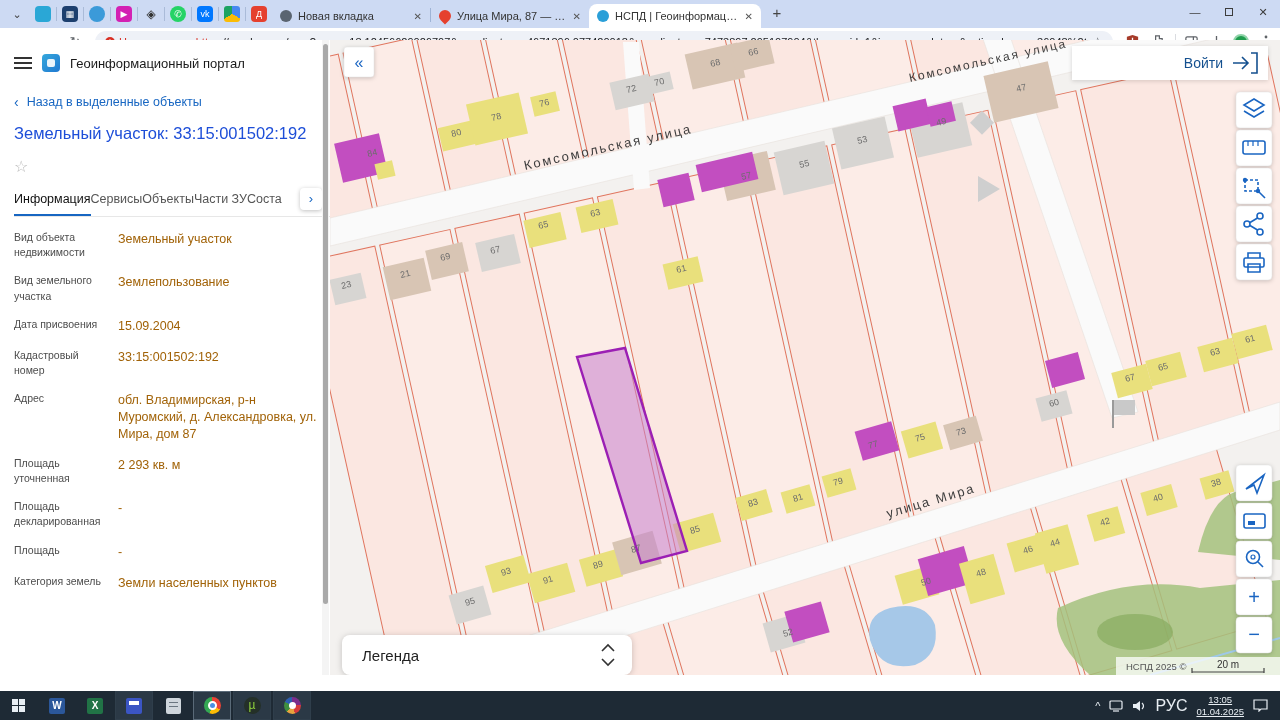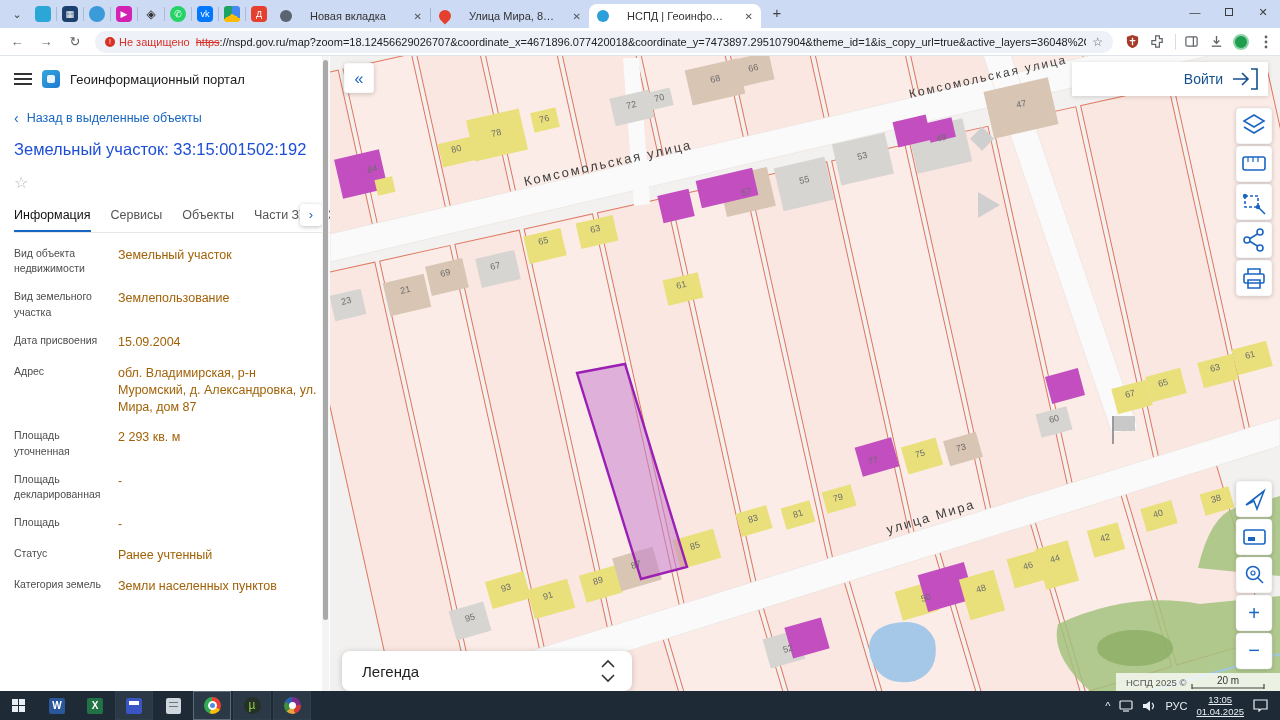--- a/index.html
+++ b/index.html
@@ -4,21 +4,21 @@
 <style>
   * { margin:0; padding:0; box-sizing:border-box; }
   html,body { width:1280px; height:720px; overflow:hidden; font-family:"Liberation Sans",sans-serif; }
   .screen { position:relative; width:1280px; height:720px; background:#fff; }
 
   
   .tabstrip { position:absolute; top:0; left:0; right:0; height:28px; background:#cddaf3; display:flex; align-items:flex-end; }
   .ts-caret { width:22px; height:20px; margin:0 2px 4px 6px; border-radius:50%; text-align:center; font-size:11px; color:#444; line-height:20px; }
   .pin { width:16px; height:16px; margin:0 5px 6px 5px; border-radius:4px; display:flex; align-items:center; justify-content:center; font-size:9px; color:#fff; flex:none; }
   .pinsep { width:1px; height:14px; background:#aabbd8; margin-bottom:7px; }
-  .tab { height:24px; margin-bottom:0; display:flex; align-items:center; gap:18px; padding:0 8px; width:158px; flex:none; font-size:11px; color:#333; border-radius:8px 8px 0 0; position:relative; }
+  .tab { height:24px; margin-bottom:0; display:flex; align-items:center; gap:6px; padding:0 8px; width:158px; flex:none; font-size:11px; color:#333; border-radius:8px 8px 0 0; position:relative; }
   .tab .ttl { flex:1; white-space:nowrap; overflow:hidden; text-overflow:ellipsis; }
   .tab .x { font-size:10px; color:#555; }
   .tab.active { background:#fff; width:172px; }
   .tabsep { width:1px; height:14px; background:#9fb4d6; margin-bottom:6px; }
   .fav { width:12px; height:12px; border-radius:50%; flex:none; }
   .newtab { width:24px; height:24px; font-size:15px; color:#444; text-align:center; line-height:22px; margin:0 0 2px 4px; }
   .winctl { margin-left:auto; display:flex; align-self:flex-start; }
   .winctl span { width:34px; height:24px; display:flex; align-items:center; justify-content:center; font-size:11px; color:#3c3c3c; }
   .restore-gl { width:8px; height:8px; border:1px solid #3c3c3c; display:inline-block; }
 
@@ -29,35 +29,35 @@
   .warnball { width:10px; height:10px; background:#d93025; border-radius:50%; color:#fff; font-size:7px; line-height:10px; text-align:center; flex:none; margin-right:4px; }
   .notsec { color:#d93025; font-size:11px; white-space:nowrap; margin-right:6px;text-align:center; }
   .urltext { font-size:11px; color:#202124; white-space:nowrap; overflow:hidden; flex:1; }
   .urltext .scheme { color:#d93025; text-decoration:line-through; }
   .omni .star { margin-left:6px; color:#5f6368; font-size:12px; flex:none; }
   .tb-ic { width:22px; height:22px; display:flex; align-items:center; justify-content:center; margin-right:3px; flex:none; }
   .tb-sep { width:1px; height:16px; background:#dadce0; margin:0 4px; }
   .avatar { width:16px; height:16px; border-radius:50%; background:#1f9d4e; border:2px solid #8fd3a8; }
 
   
-  .content { position:absolute; top:56px; left:0; width:1280px; height:635px; display:flex; }
+  .content { position:absolute; top:40px; left:0; width:1280px; height:635px; display:flex; }
 
   
   .sidebar { position:relative; width:330px; height:635px; background:#fff; flex:none; overflow:hidden; padding:0 0 0 14px; }
   .sb-head { display:flex; align-items:center; gap:10px; margin-top:14px; }
   .burger { width:18px; height:12px; border-top:2px solid #333; border-bottom:2px solid #333; position:relative; }
   .burger:before { content:""; position:absolute; left:0; right:0; top:3px; height:2px; background:#333; }
   .plogo { width:18px; height:18px; border-radius:4px; background:linear-gradient(135deg,#35a8dc,#1f78d1); position:relative; }
   .plogo:before { content:""; position:absolute; inset:5px; border-radius:2px; background:#fff; opacity:.9; }
   .ptitle { font-size:13px; color:#1a1a1a; }
   .backlink { margin-top:22px; font-size:12.5px; color:#1766c2; display:flex; gap:8px; align-items:center; }
   .backlink .chev { font-size:14px; }
   .obj-title { margin-top:14px; font-size:16.5px; color:#1d4ed8; }
   .fav-star { margin-top:14px; font-size:16px; color:#b9b9b9; }
-  .sb-tabs { display:flex; gap:20px; margin-top:16px; border-bottom:1px solid #e7e7e7; position:relative; padding-right:10px; }
+  .sb-tabs { display:flex; margin-top:16px; border-bottom:1px solid #e7e7e7; position:relative; padding-right:10px; }
   .sb-tab { font-size:12.5px; color:#555; padding-bottom:8px; white-space:nowrap; }
   .sb-tab.act { color:#111; border-bottom:2px solid #1766c2; }
   .tabs-more { position:absolute; right:8px; top:-4px; width:22px; height:22px; background:#fff; box-shadow:0 1px 4px rgba(0,0,0,.25); border-radius:4px; color:#1766c2; font-size:13px; text-align:center; line-height:22px; }
   .fields { margin-top:6px; }
   .frow { display:flex; margin-top:13px; }
   .flab { width:104px; flex:none; font-size:10.5px; color:#4d4d4d; line-height:1.45; padding-right:8px; }
   .fval { font-size:12.5px; color:#a16207; line-height:1.35; padding-top:1px; }
   .sb-scrollbar { position:absolute; right:1px; top:0; width:7px; height:635px; background:#f4f4f4; }
   .sb-thumb { position:absolute; right:1px; top:4px; width:5px; height:560px; border-radius:3px; background:#a9a9a9; }
 
@@ -82,21 +82,21 @@
   .doc-b:before { content:""; position:absolute; left:3px; right:3px; top:3px; height:4px; background:#fff; }
   .doc-g { width:15px; height:16px; background:#cfd6dc; border-radius:2px; position:relative; }
   .doc-g:before { content:""; position:absolute; left:3px; right:3px; top:4px; height:1.5px; background:#6a7680; box-shadow:0 4px 0 #6a7680; }
   .chrome-l { width:17px; height:17px; border-radius:50%; background:conic-gradient(#ea4335 0 33%,#fbbc05 33% 56%,#34a853 56% 100%); position:relative; }
   .chrome-l i { position:absolute; inset:4px; background:#4a90e2; border:2px solid #fff; border-radius:50%; }
   .utor { width:17px; height:17px; border-radius:50%; background:#243028; color:#8fd13c; font-size:12px; text-align:center; line-height:16px; }
   .picasa { width:17px; height:17px; border-radius:50%; background:conic-gradient(#7b2d8b 0 25%,#d43b3b 25% 45%,#e8a33d 45% 62%,#3f8f3f 62% 82%,#2d5fb0 82% 100%); position:relative; }
   .picasa i { position:absolute; inset:5px; background:#fff; border-radius:50%; }
   .tray { margin-left:auto; display:flex; align-items:center; gap:9px; padding-right:12px; color:#e8eef3; }
   .tray .caret { font-size:11px; }
-  .lang { font-size:11px; }
+  .lang { font-size:16px; }
   .clock { font-size:9.5px; text-align:center; line-height:1.25;text-decoration:underline; }
 </style>
 </head>
 <body>
 
 <div class="screen">
 
   <div class="tabstrip">
     <div class="ts-caret">⌄</div>
     <div class="pin" style="background:#2aa7d6"></div>
@@ -217,38 +217,38 @@
           </div>
         <div class="frow">
             <div class="flab">Вид земельного участка</div>
             <div class="fval">Землепользование</div>
           </div>
         <div class="frow">
             <div class="flab">Дата присвоения</div>
             <div class="fval">15.09.2004</div>
           </div>
         <div class="frow">
+            <div class="flab">Кадастровый номер</div>
+            <div class="fval">33:15:001502:192</div>
+          </div>
+        <div class="frow">
             <div class="flab">Адрес</div>
             <div class="fval" style="max-width:200px">обл. Владимирская, р-н Муромский, д. Александровка, ул. Мира, дом 87</div>
           </div>
         <div class="frow">
             <div class="flab">Площадь уточненная</div>
             <div class="fval">2 293 кв. м</div>
           </div>
         <div class="frow">
             <div class="flab">Площадь декларированная</div>
             <div class="fval">-</div>
           </div>
         <div class="frow">
             <div class="flab">Площадь</div>
             <div class="fval">-</div>
-          </div>
-        <div class="frow">
-            <div class="flab">Статус</div>
-            <div class="fval">Ранее учтенный</div>
           </div>
         <div class="frow">
             <div class="flab">Категория земель</div>
             <div class="fval">Земли населенных пунктов</div>
           </div>
 
       </div>
       <div class="sb-scrollbar">
           <div class="sb-thumb"></div>
         </div>

